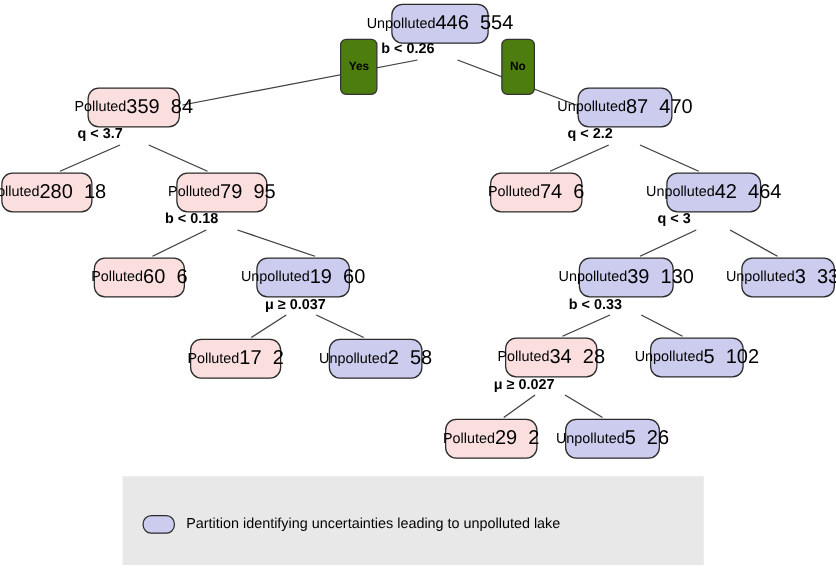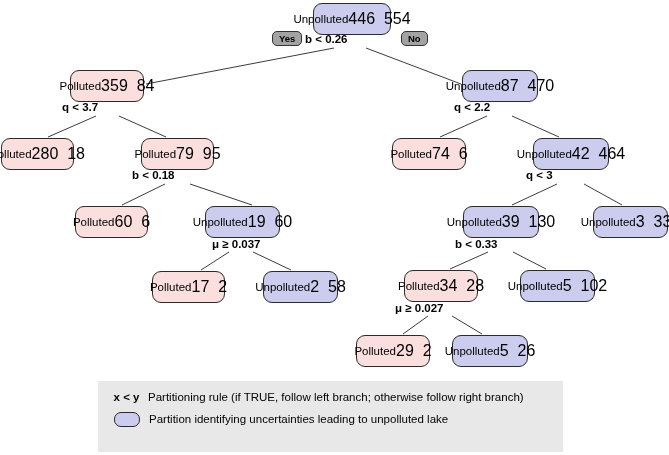--- a/index.html
+++ b/index.html
@@ -20,23 +20,23 @@
     line-height:14px;font-size:11.5px;color:#000;z-index:2;
   }
   .node.unpolluted{background:var(--unpolluted-fill);}
   .node.polluted{background:var(--polluted-fill);}
   .node-counts{white-space:pre;font-size:16px;}
   .rule{
     position:absolute;width:90px;text-align:left;font-weight:bold;
     font-size:11.5px;color:#000;z-index:2;white-space:pre;
   }
   .branch-tag{
-    position:absolute;box-sizing:border-box;background:#a3a3a3;
+    position:absolute;box-sizing:border-box;background:#4d7c0f;
     border:1px solid #333;border-radius:5px;font-size:9.5px;font-weight:bold;
-    padding:1px 6px;z-index:2;color:#000;
+    padding:16px 6px;z-index:2;color:#000;
   }
   .legend{
     position:absolute;left:98px;top:381px;width:465px;height:71px;
     background:var(--legend-bg);z-index:1;
   }
   .legend-row{position:absolute;left:12px;height:18px;display:flex;align-items:center;font-size:11.5px;color:#000;}
   .legend-symbol{font-weight:bold;width:33px;text-align:center;margin-right:5px;white-space:pre;}
   .legend-swatch{
     width:26px;height:15px;border:1px solid var(--node-border);border-radius:7px;
     margin:0 9px 0 4px;box-sizing:border-box;
@@ -160,23 +160,19 @@
     <div>Polluted</div>
     <div class="node-counts">29  2</div>
   </div>
 
   <div class="node unpolluted" style="left:452px;top:335px;width:76px">
     <div>Unpolluted</div>
     <div class="node-counts">5  26</div>
   </div>
 
   <div class="legend">
-    <div class="legend-row" style="top:7px">
-      <span class="legend-symbol">x &lt; y</span>
-      <span>Partitioning rule (if TRUE, follow left branch; otherwise follow right branch)</span>
-    </div>
     <div class="legend-row" style="top:29px">
       <span class="legend-swatch unpolluted"></span>
       <span>Partition identifying uncertainties leading to unpolluted lake</span>
     </div>
   </div>
 
 </div>
 
 </body></html>

